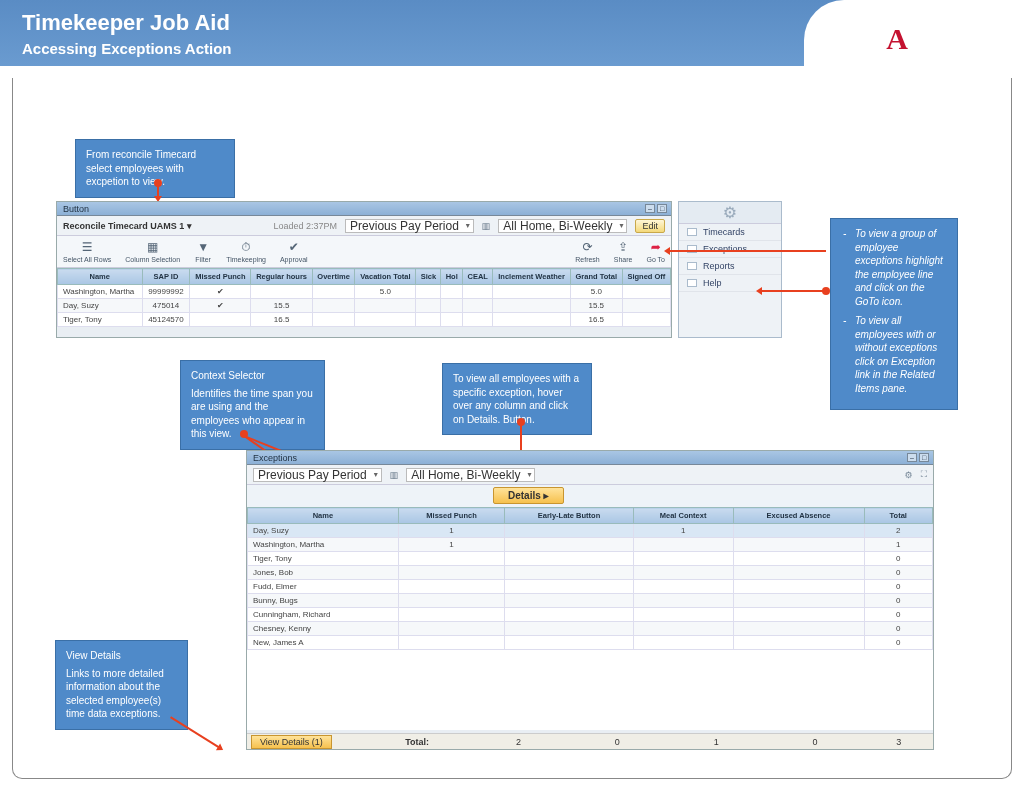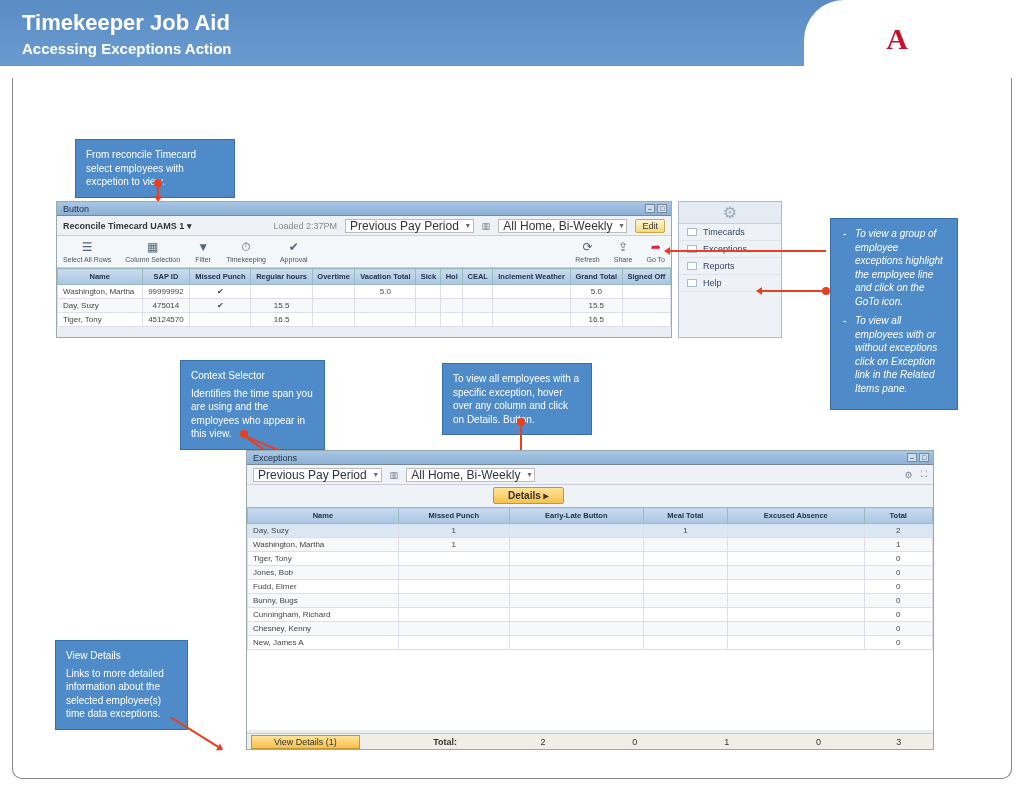--- a/index.html
+++ b/index.html
@@ -46,21 +46,21 @@
   .side-pane { position: absolute; background: #eef2f6; border: 1px solid #abc; font-size: 9px; }
   .side-pane .pane-head { height: 22px; background: #e4ebf2; display:flex; align-items:center; justify-content:center; border-bottom:1px solid #ccd;}
   .side-pane .pane-head .gear { font-size: 16px; color:#9ab;}
   .side-item { display: flex; align-items: center; gap: 6px; padding: 3px 8px; color:#346; border-bottom: 1px solid #e0e4ea;}
   .side-item .sq { width:10px; height:8px; border:1px solid #abc; background:#fff;}
   
   .details-btn { position: absolute; background: linear-gradient(#ffe39a,#f6c14e); border:1px solid #c89530; padding: 2px 14px; font-size: 10px; font-weight: bold; color:#333; border-radius:2px;}
   .details-btn::after{content:" ▸";}
   
   .footer-bar { position:absolute; left:0; right:0; bottom:0; height:16px; background:#f0eee6; border-top:1px solid #ccc; display:flex; align-items:center; font-size:9px;}
-  .footer-btn { background: linear-gradient(#ffe39a,#f6c14e); border:1px solid #c89530; padding:1px 22px; font-size:9px; margin-left:4px;}
+  .footer-btn { background: linear-gradient(#ffe39a,#f6c14e); border:1px solid #c89530; padding:1px 8px; font-size:9px; margin-left:4px;}
   
   
   .arrow { position: absolute; background: #e8401f; }
   .arrow-h { height: 2px; }
   .arrow-v { width: 2px; }
   .arrow-head-l::after { content:""; position:absolute; left:-6px; top:-3px; border:4px solid transparent; border-right:6px solid #e8401f;}
   .arrow-head-d::after { content:""; position:absolute; bottom:-6px; left:-3px; border:4px solid transparent; border-top:6px solid #e8401f;}
   .dot-mark { position:absolute; width:8px; height:8px; background:#e8401f; border-radius:50%;}
   .arrow-diag { position:absolute; width:2px; background:#e8401f; transform-origin: top left;}
 </style>
@@ -263,21 +263,21 @@
   </div>
   <div style="position:relative; height:22px; background:#eef3f8;">
     <span class="details-btn" style="left:246px; top:2px;">Details</span>
   </div>
   <table class="grid">
     <thead>
         <tr>
       <th style="width:22%;">Name</th>
       <th>Missed Punch</th>
       <th>Early-Late Button</th>
-      <th>Meal Total</th>
+      <th>Meal Context</th>
       <th>Excused Absence</th>
       <th style="width:10%;">Total</th>
     </tr>
       </thead>
     <tbody id="grid2-body">
         <tr class="highlight">
           <td style="text-align: left;">Day, Suzy</td>
           <td style="text-align: center;">1</td>
           <td style="text-align: center;"></td>
           <td style="text-align: center;">1</td>

